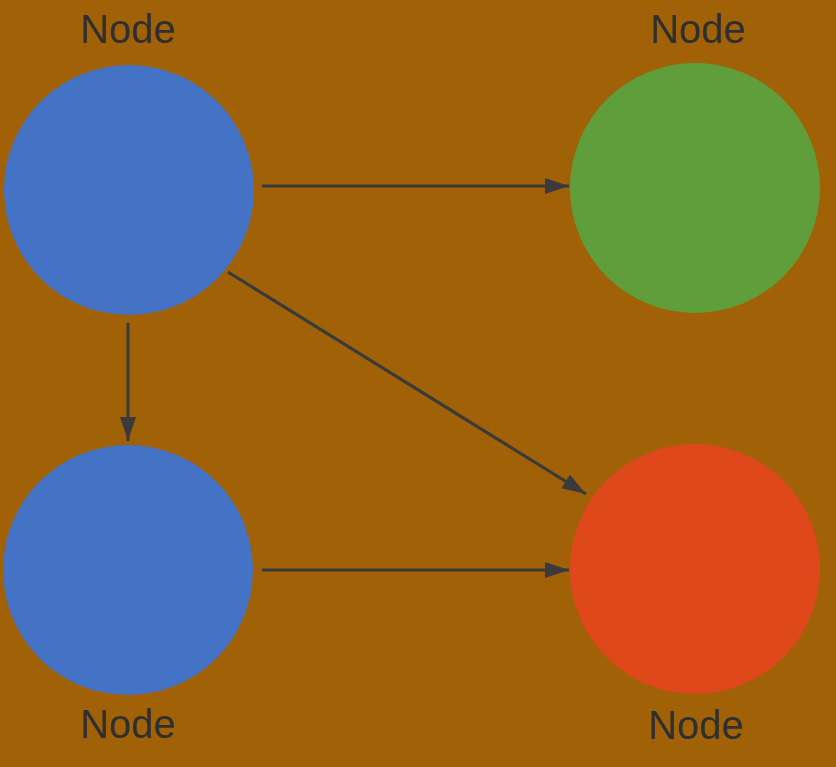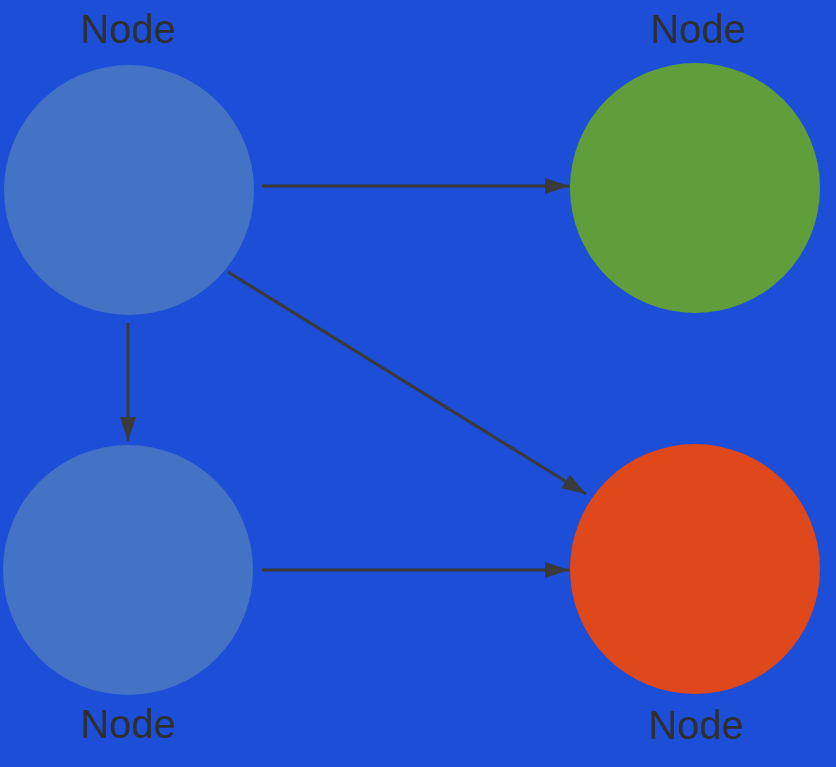--- a/index.html
+++ b/index.html
@@ -10,21 +10,21 @@
     width: 836px;
     height: 767px;
     background: #fdfdfd;
     overflow: hidden;
     font-family: "Liberation Sans", sans-serif;
   }
   .stage {
     position: relative;
     width: 836px;
     height: 767px;
-    background: #1d4ed8;
+    background: #a16207;
   }
   svg {
     display: block;
   }
   .node-label {
     font-family: "Liberation Sans", sans-serif;
     font-size: 40px;
     font-weight: 400;
   }
   .edge-line {

